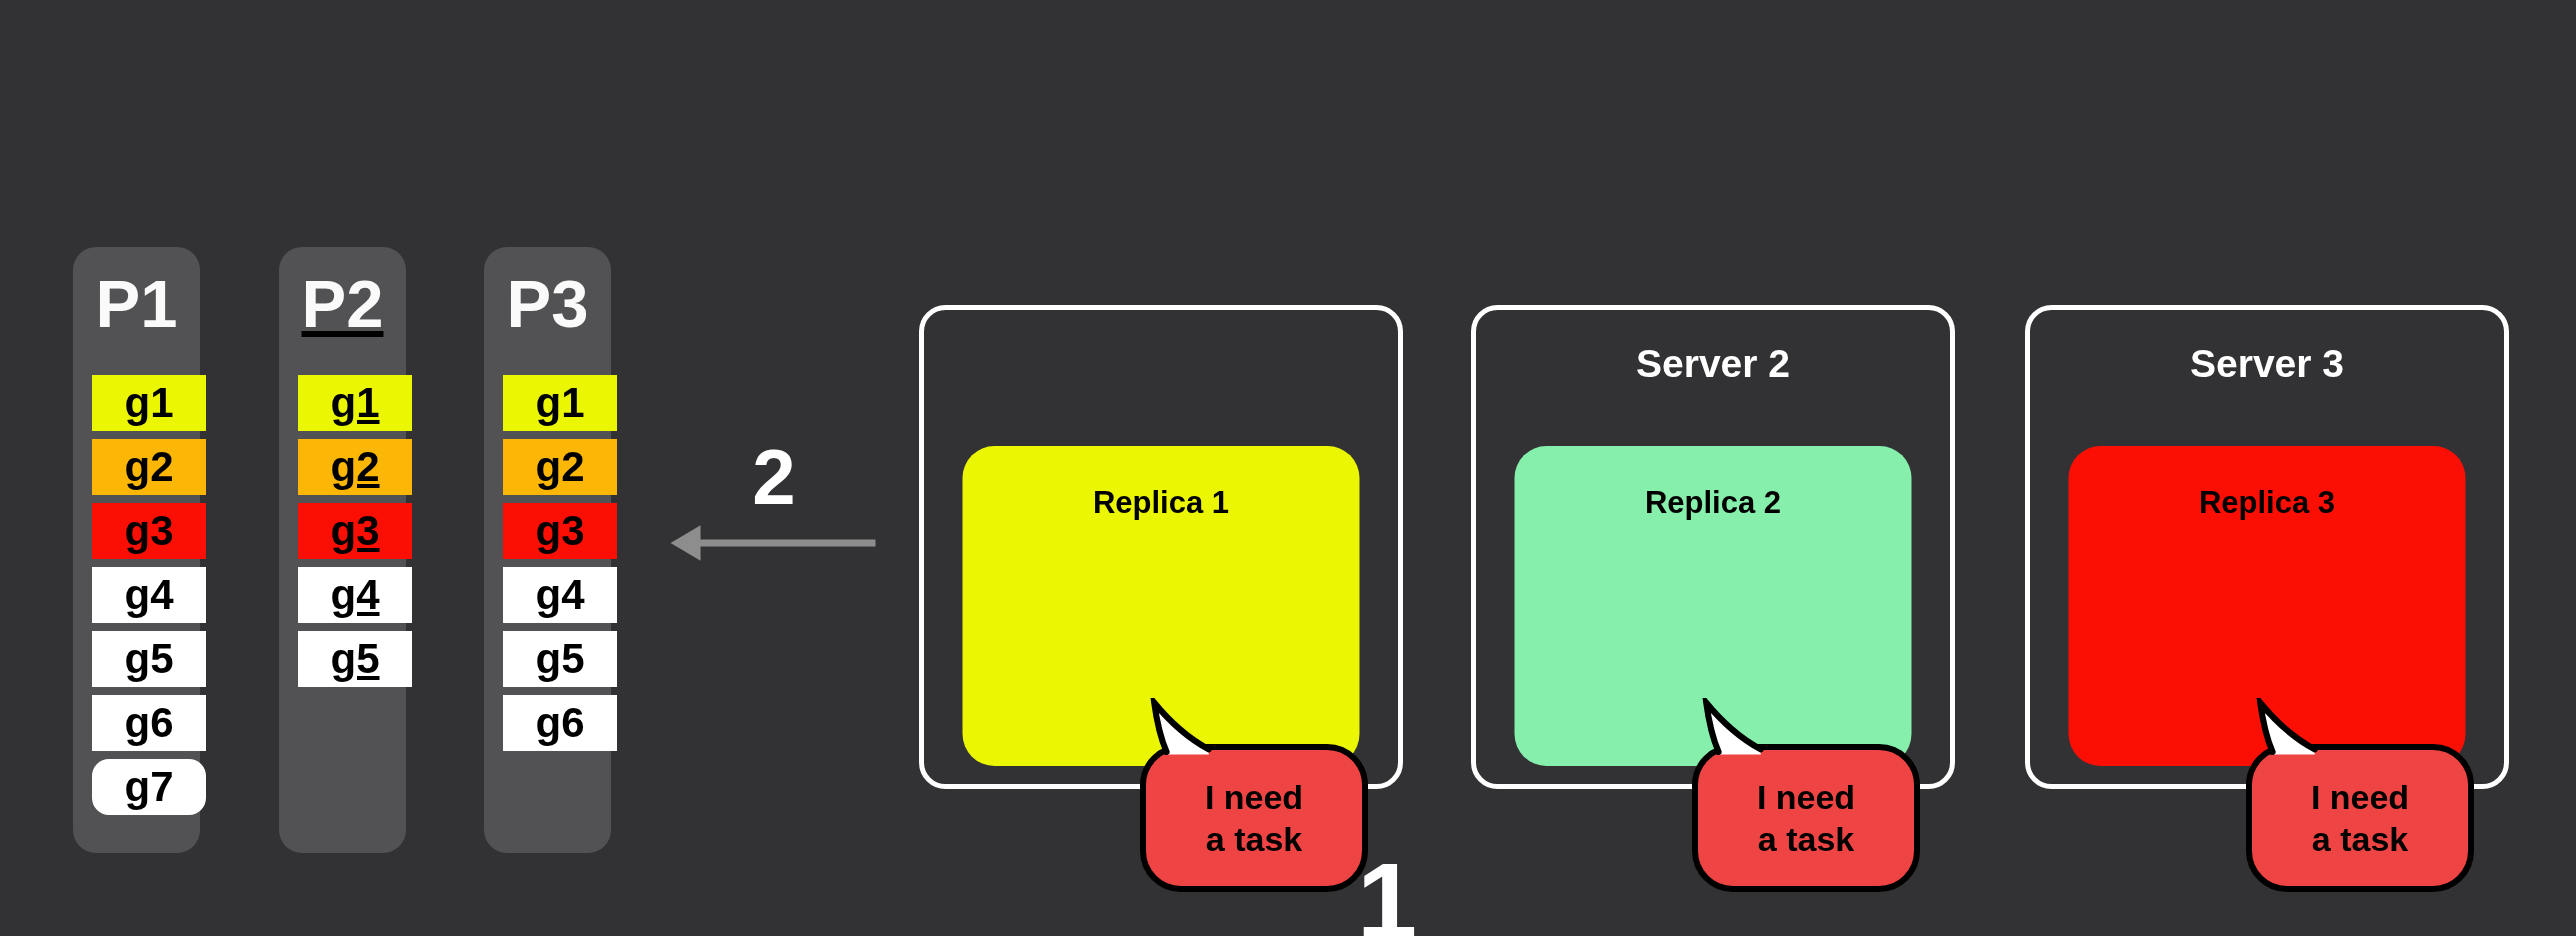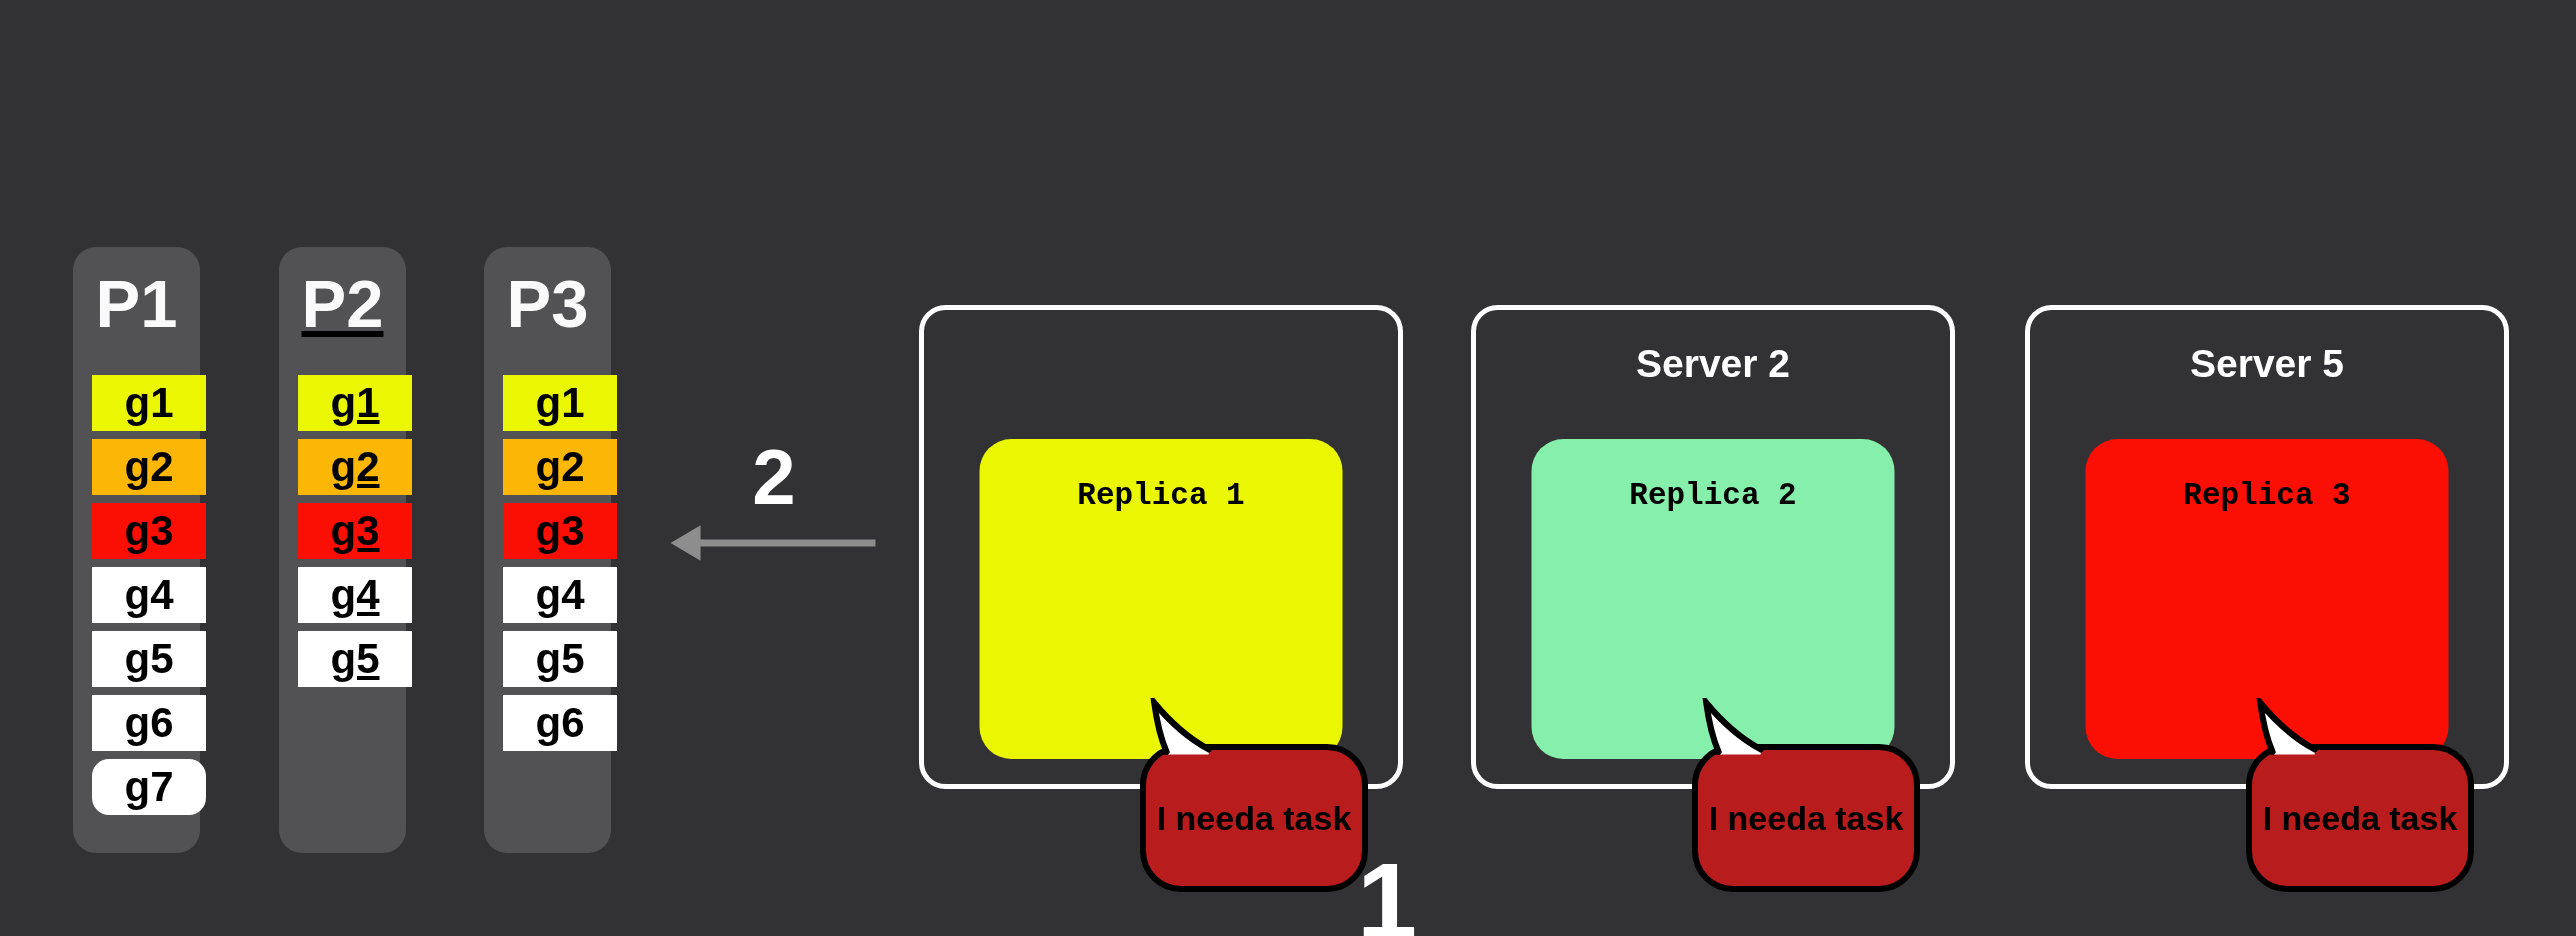--- a/index.html
+++ b/index.html
@@ -64,42 +64,41 @@
   .server.s3 { left:2025px; }
   .server-title {
     margin-top:34px;
     text-align:center;
     color:#fff; font-size:39px; font-weight:600;
     line-height:1;
   }
   .replica {
     position:absolute;
     left:50%; transform:translateX(-50%);
-    top:129px;
-    width:363px; height:320px;
+    top:136px;
+    width:397px; height:320px;
     border-radius:32px;
-    font-family:Liberation Mono, monospace;
   }
   .replica-title {
     padding-top:41px;
     text-align:center;
     color:#000; font-size:31px; font-weight:700;
     line-height:1;
   }
 
   
   .bubble {
     position:absolute;
     top:744px;
     width:228px; height:148px;
-    background:#b91c1c;
+    background:#ef4444;
     border:6.2px solid #000;
     border-radius:41px;
     box-sizing:border-box;
-    display:flex; flex-direction:row;
+    display:flex; flex-direction:column;
     align-items:center; justify-content:center;
     z-index:3;
   }
   .bubble.b1 { left:1140px; }
   .bubble.b2 { left:1692px; }
   .bubble.b3 { left:2246px; }
   .bubble-line {
     color:#000; font-size:34px; font-weight:700; line-height:42px;
   }
   .bubble-tail {
@@ -174,21 +173,21 @@
   </div>
 
   <div class="server s2">
     <div class="server-title">Server 2</div>
     <div class="replica" style="background-color: #86efac;">
       <div class="replica-title">Replica 2</div>
     </div>
   </div>
 
   <div class="server s3">
-    <div class="server-title">Server 5</div>
+    <div class="server-title">Server 3</div>
     <div class="replica" style="background-color: rgb(251, 14, 4);">
       <div class="replica-title">Replica 3</div>
     </div>
   </div>
 
   <div class="bubble b1">
     <div class="bubble-line">I need</div>
     <div class="bubble-line">a task</div>
   </div>
   <svg class="bubble-tail t1" width="65" height="57" viewBox="0 0 74 64">

